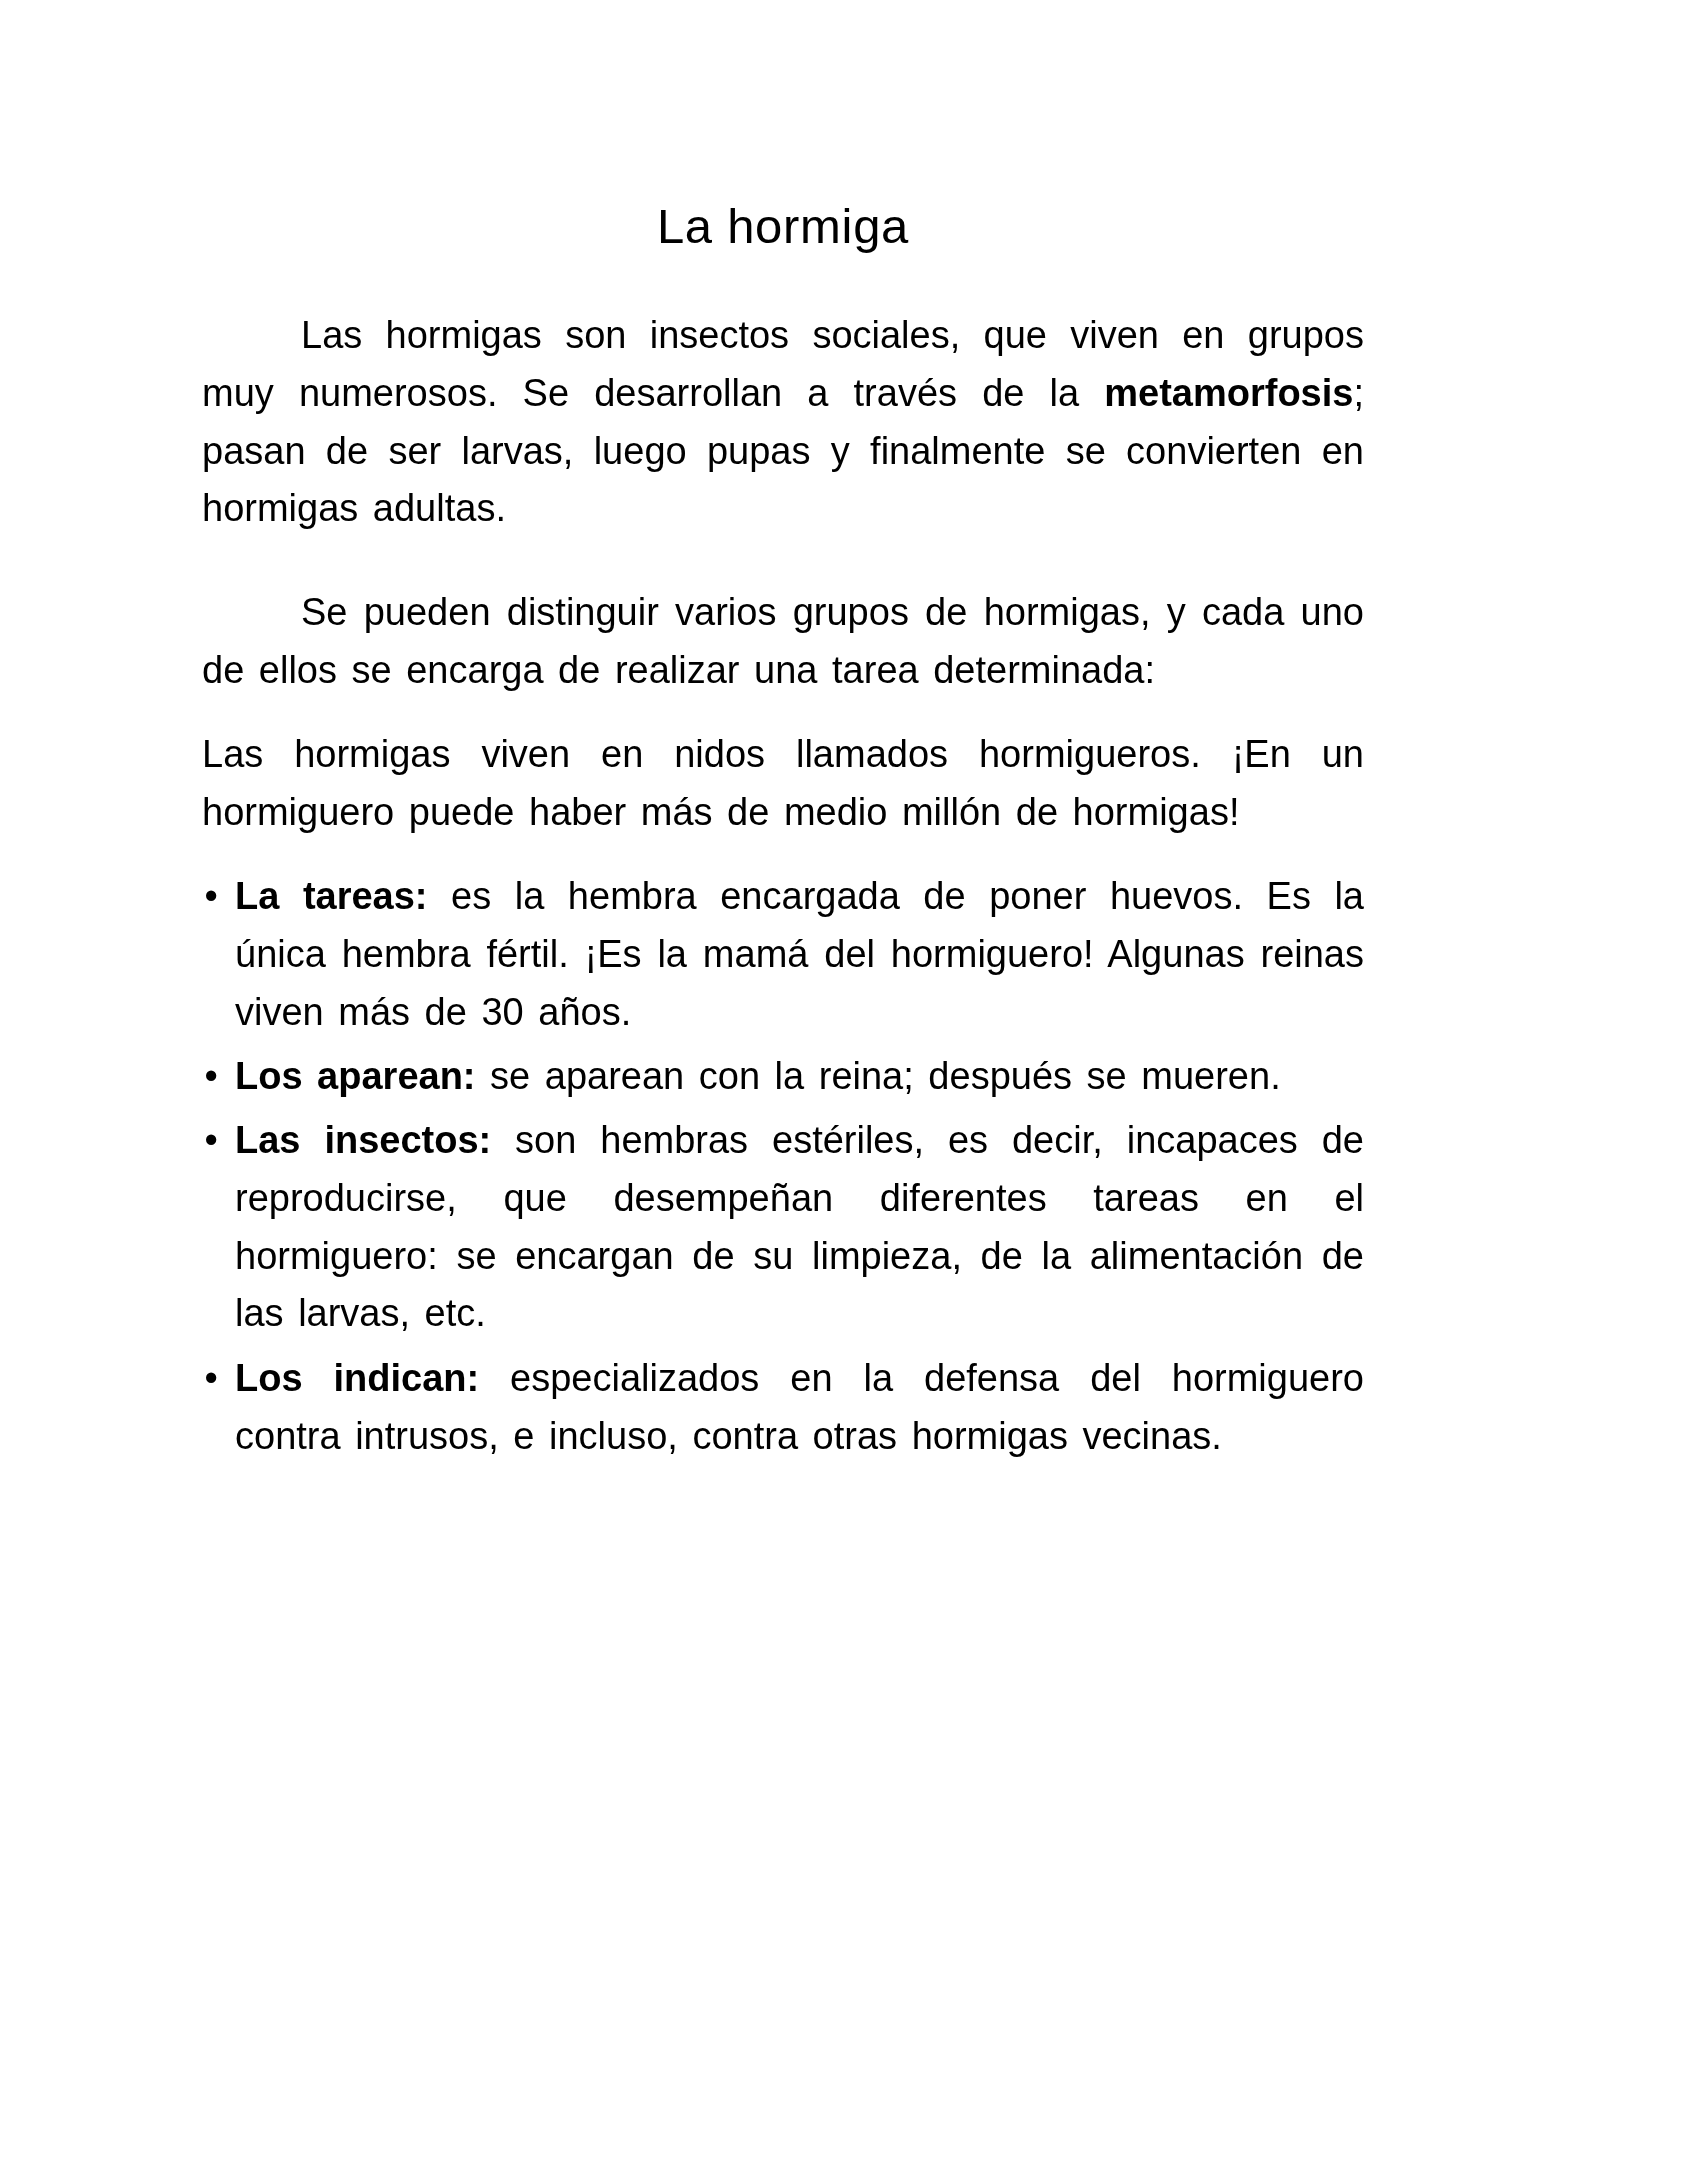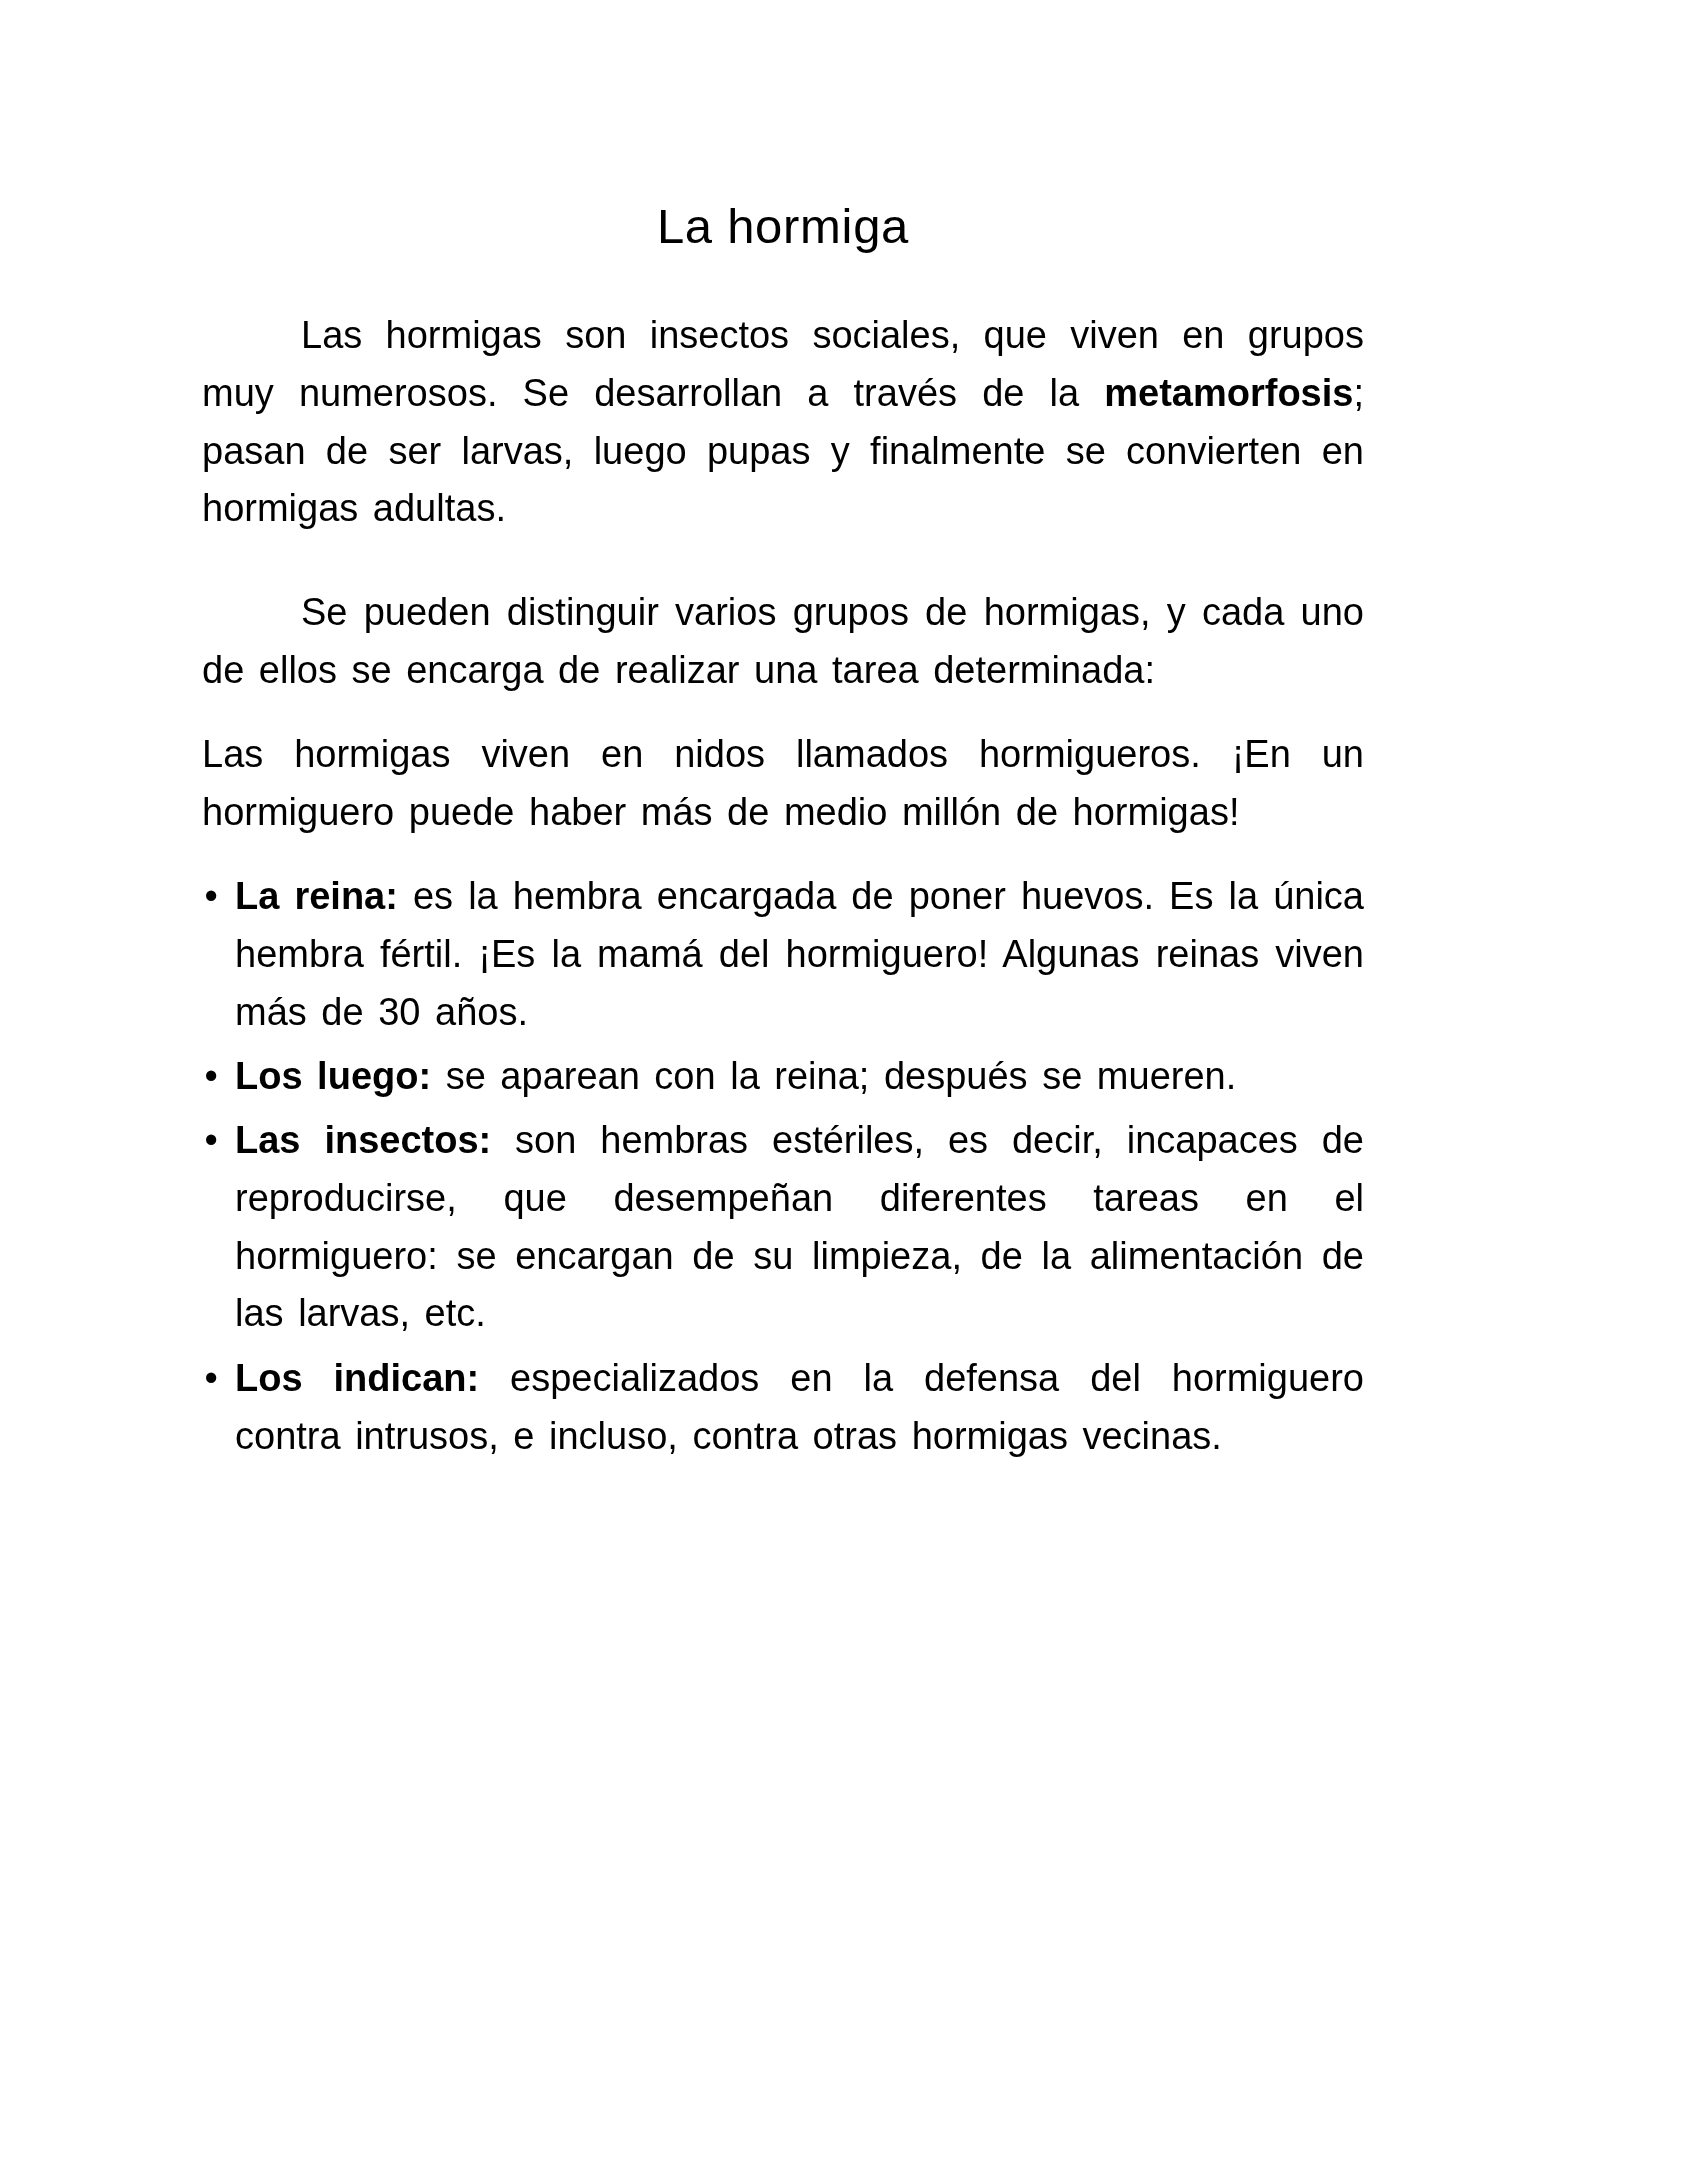--- a/index.html
+++ b/index.html
@@ -69,24 +69,24 @@
   <h1 class="title">La hormiga</h1>
 
   <p class="para indent"><span>Las hormigas son insectos sociales, que viven en grupos muy numerosos. Se desarrollan a través de la </span><b>metamorfosis</b><span>; pasan de ser larvas, luego pupas y finalmente se convierten en hormigas adultas.</span></p>
 
   <p class="para indent"><span>Se pueden distinguir varios grupos de hormigas, y cada uno de ellos se encarga de realizar una tarea determinada:</span></p>
 
   <p class="para"><span>Las hormigas viven en nidos llamados hormigueros. ¡En un hormiguero puede haber más de medio millón de hormigas!</span></p>
 
   <ul class="bullets">
     <li class="bullet">
-      <span class="marker">•</span><b>La reina:</b><span> es la hembra encargada de poner huevos. Es la única hembra fértil. ¡Es la mamá del hormiguero! Algunas reinas viven más de 30 años.</span>
+      <span class="marker">•</span><b>La tareas:</b><span> es la hembra encargada de poner huevos. Es la única hembra fértil. ¡Es la mamá del hormiguero! Algunas reinas viven más de 30 años.</span>
     </li>
     <li class="bullet">
-      <span class="marker">•</span><b>Los luego:</b><span> se aparean con la reina; después se mueren.</span>
+      <span class="marker">•</span><b>Los aparean:</b><span> se aparean con la reina; después se mueren.</span>
     </li>
     <li class="bullet">
       <span class="marker">•</span><b>Las insectos:</b><span> son hembras estériles, es decir, incapaces de reproducirse, que desempeñan diferentes tareas en el hormiguero: se encargan de su limpieza, de la alimentación de las larvas, etc.</span>
     </li>
     <li class="bullet">
       <span class="marker">•</span><b>Los indican:</b><span> especializados en la defensa del hormiguero contra intrusos, e incluso, contra otras hormigas vecinas.</span>
     </li>
   </ul>
 
 

